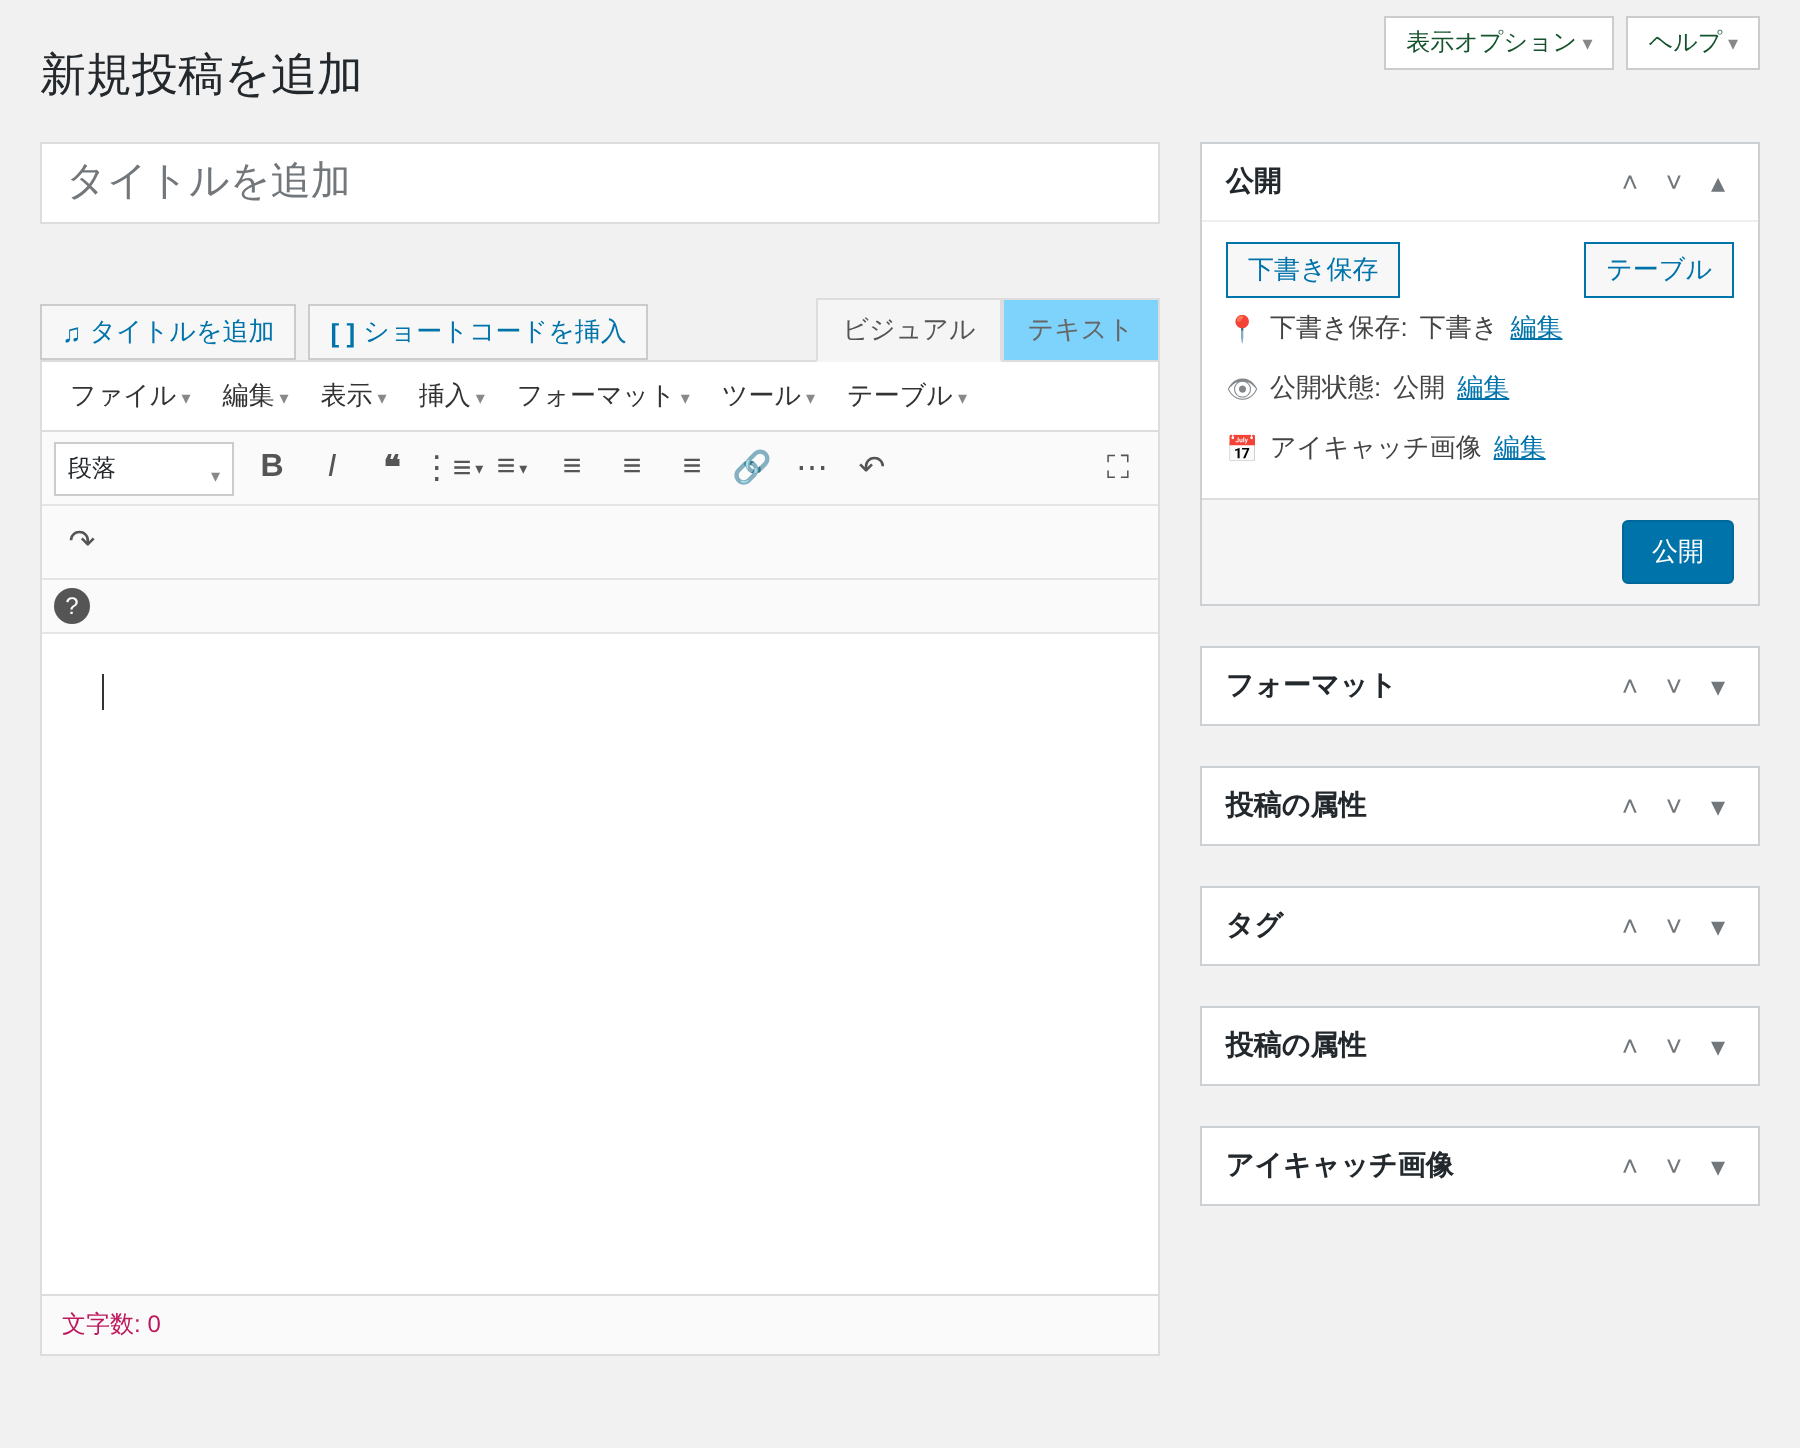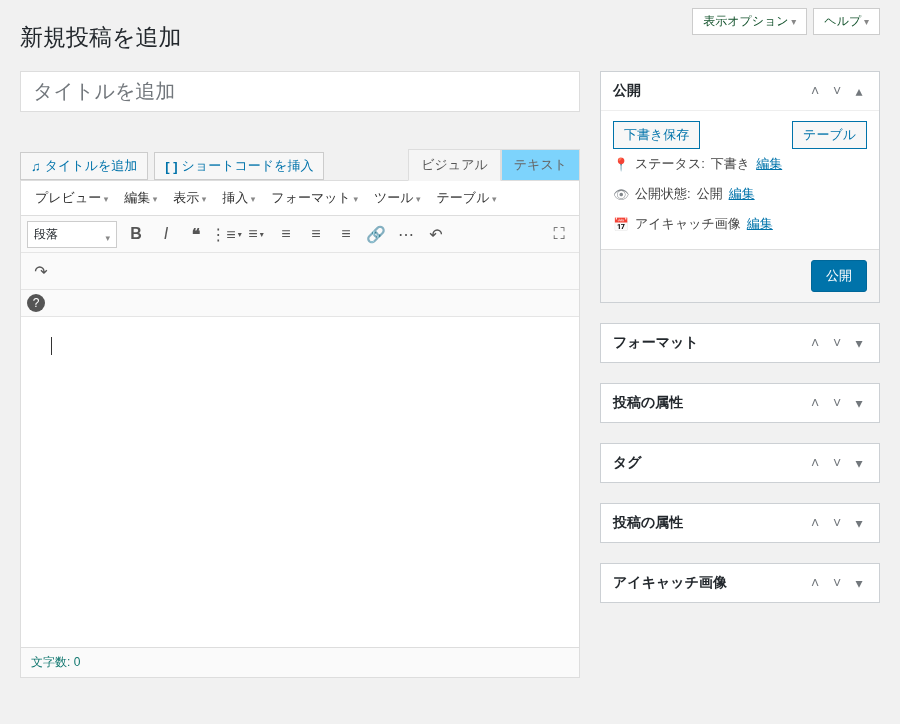--- a/index.html
+++ b/index.html
@@ -25,21 +25,21 @@
 .menu-item { padding: 4px 6px; font-size: 13px; cursor: pointer; color: #333; }
 .menu-item::after { content: " ▾"; font-size: 9px; color: #888; }
 .toolbar { border-bottom: 1px solid #e5e5e5; padding: 4px 6px; display: flex; align-items: center; gap: 2px; background: #fafafa; flex-wrap: wrap; }
 .tb-select { border: 1px solid #ccc; padding: 4px 6px; font-size: 12px; background: #fff; cursor: pointer; display: inline-flex; align-items: flex-end; gap: 4px; min-width: 90px; justify-content: space-between; }
 .tb-select::after { content: "▾"; font-size: 9px; color: #888; }
 .tb-btn { width: 28px; height: 28px; display: inline-flex; align-items: center; justify-content: center; cursor: pointer; color: #555; font-size: 16px; }
 .tb-btn.split::after { content: "▾"; font-size: 8px; margin-left: 2px; }
 .tb-sep { width: 1px; height: 20px; }
 .editor-content { min-height: 330px; padding: 20px 30px; font-family: Georgia, serif; font-size: 14px; color: #333; }
 .cursor-line { width: 1px; height: 18px; background: #333; display: inline-block; }
-.editor-status { border-top: 1px solid #ddd; padding: 6px 10px; font-size: 12px; color: #0f766e; background: #fafafa; }
+.editor-status { border-top: 1px solid #ddd; padding: 6px 10px; font-size: 12px; color: #be185d; background: #fafafa; }
 .postbox { background: #fff; border: 1px solid #ccd0d4; margin-bottom: 20px; }
 .postbox-header { display: flex; justify-content: space-between; align-items: center; padding: 10px 12px; cursor: pointer; }
 .postbox-title { font-size: 14px; font-weight: 600; color: #23282d; }
 .postbox-ctrls { display: flex; gap: 6px; color: #72777c; }
 .postbox-ctrls span { cursor: pointer; font-size: 14px; width: 16px; text-align: center; }
 .postbox-body { border-top: 1px solid #eee; padding: 10px 12px; }
 .pub-actions { display: flex; justify-content: space-between; margin-bottom: 0; }
 .btn-outline { border: 1px solid #0073aa; color: #0073aa; background: #f7f7f7; padding: 4px 10px; font-size: 13px; cursor: pointer; }
 .pub-line { display: flex; align-items: center; gap: 6px; padding: 6px 0; font-size: 13px; color: #444; }
 .pub-line .icon { color: #82878c; width: 16px; text-align: center; }
@@ -74,21 +74,21 @@
           <span>ショートコードを挿入</span>
         </button>
         <div class="tabs">
           <div class="tab active">ビジュアル</div>
           <div class="tab inactive">テキスト</div>
         </div>
       </div>
 
       <div class="editor">
         <div class="menubar">
-          <span class="menu-item">プレビュー</span>
+          <span class="menu-item">ファイル</span>
           <span class="menu-item">編集</span>
           <span class="menu-item">表示</span>
           <span class="menu-item">挿入</span>
           <span class="menu-item">フォーマット</span>
           <span class="menu-item">ツール</span>
           <span class="menu-item">テーブル</span>
         </div>
 
         <div class="toolbar">
           <span class="tb-select">
@@ -145,21 +145,21 @@
             <span>▴</span>
           </div>
         </div>
         <div class="postbox-body">
           <div class="pub-actions">
             <button class="btn-outline">下書き保存</button>
             <button class="btn-outline">テーブル</button>
           </div>
           <div class="pub-line">
             <span class="icon">📍</span>
-            <span>ステータス:</span>
+            <span>下書き保存:</span>
             <b>下書き</b>
             <span class="link">編集</span>
           </div>
           <div class="pub-line">
             <span class="icon">👁</span>
             <span>公開状態:</span>
             <b>公開</b>
             <span class="link">編集</span>
           </div>
           <div class="pub-line">

